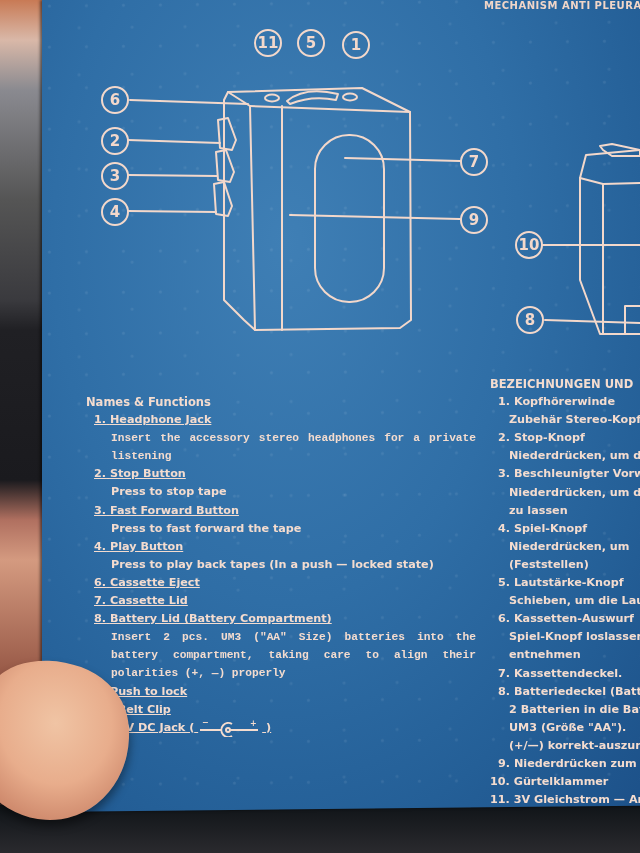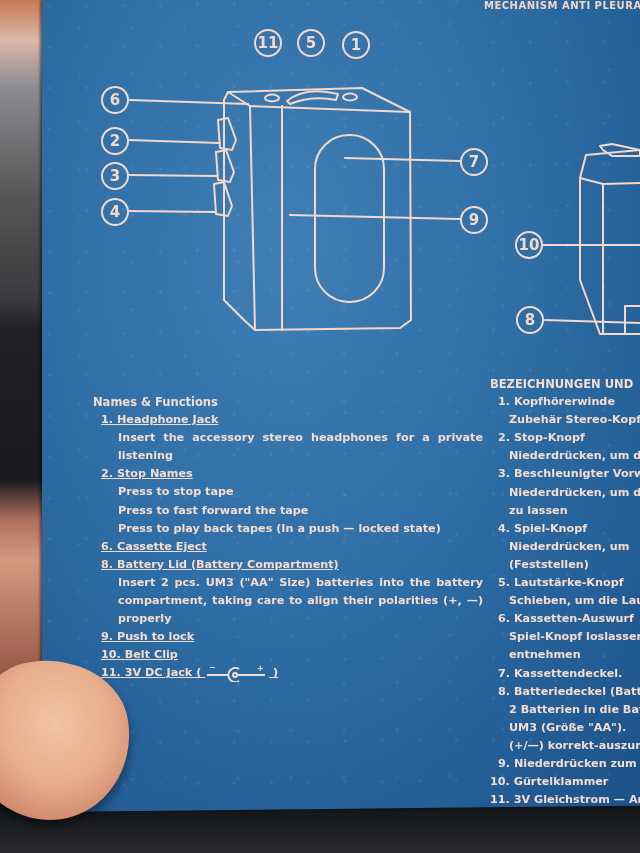--- a/index.html
+++ b/index.html
@@ -33,26 +33,26 @@
   }
   .header-text {
     position:absolute; left:484px; top:0px; font-size:10px; font-weight:bold;
     color:#f1d6c8; letter-spacing:0.5px; white-space:nowrap;
   }
   .diagram { position:absolute; left:0; top:0; width:640px; height:380px; }
   .callout-num { fill:#f3d8cb; font-size:15px; font-weight:bold; font-family:"DejaVu Sans", sans-serif; }
   .text-col {
     position:absolute; color:#f4dccf; font-weight:bold; font-size:11.2px; line-height:18.1px;
   }
-  .left-col { left:93px; top:393px; width:390px; }
+  .left-col { left:86px; top:393px; width:390px; }
   .right-col { left:490px; top:375px; width:160px; overflow:hidden; }
   .section-title { font-size:11.5px; font-weight:bold; }
   .item-title { padding-left:8px; white-space:nowrap;text-decoration:underline; }
   .item-desc { padding-left:25px; }
-  .justify { text-align:justify; text-align-last:left; }
+  .justify { text-align:justify; text-align-last:left;font-family:Liberation Mono, monospace; }
   .r-title { padding-left:8px; white-space:nowrap; }
   .r-desc { padding-left:19px; white-space:nowrap; }
   .finger {
     position:absolute; left:-30px; top:660px; width:160px; height:160px;
     border-radius: 45% 55% 50% 50% / 50% 45% 55% 50%;
     background: radial-gradient(ellipse at 55% 40%, #f0c4a4 0%, #e8ad8c 45%, #c98266 80%, #a8604a 100%);
     transform: rotate(-8deg);
     box-shadow: 0 6px 10px rgba(0,0,0,0.4);
   }
   .dc-symbol { display:inline-block; vertical-align:middle; }
@@ -129,30 +129,33 @@
     <text x="530" y="325">8</text>
   </g>
 </svg>
 
 <div class="text-col left-col">
   <div class="section-title">Names &amp; Functions</div>
 
   <div class="item-title"><span>1.</span> <span>Headphone Jack</span></div>
   <div class="item-desc justify">Insert the accessory stereo headphones for a private listening</div>
 
-  <div class="item-title"><span>2.</span> <span>Stop Names</span></div>
+  <div class="item-title"><span>2.</span> <span>Stop Button</span></div>
   <div class="item-desc">Press to stop tape</div>
 
+  <div class="item-title"><span>3.</span> <span>Fast Forward Button</span></div>
   <div class="item-desc">Press to fast forward the tape</div>
 
+  <div class="item-title"><span>4.</span> <span>Play Button</span></div>
   <div class="item-desc">Press to play back tapes  (In a push — locked state)</div>
 
 
   <div class="item-title"><span>6.</span> <span>Cassette Eject</span></div>
 
+  <div class="item-title"><span>7.</span> <span>Cassette Lid</span></div>
 
   <div class="item-title"><span>8.</span> <span>Battery Lid (Battery Compartment)</span></div>
   <div class="item-desc justify">Insert 2 pcs. UM3 ("AA" Size) batteries into the battery compartment, taking care to align their polarities (+, —) properly</div>
 
   <div class="item-title"><span>9.</span> <span>Push to lock</span></div>
 
   <div class="item-title"><span>10.</span> <span>Belt Clip</span></div>
 
   <div class="item-title">
     <span>11.</span> <span>3V DC Jack (</span>

